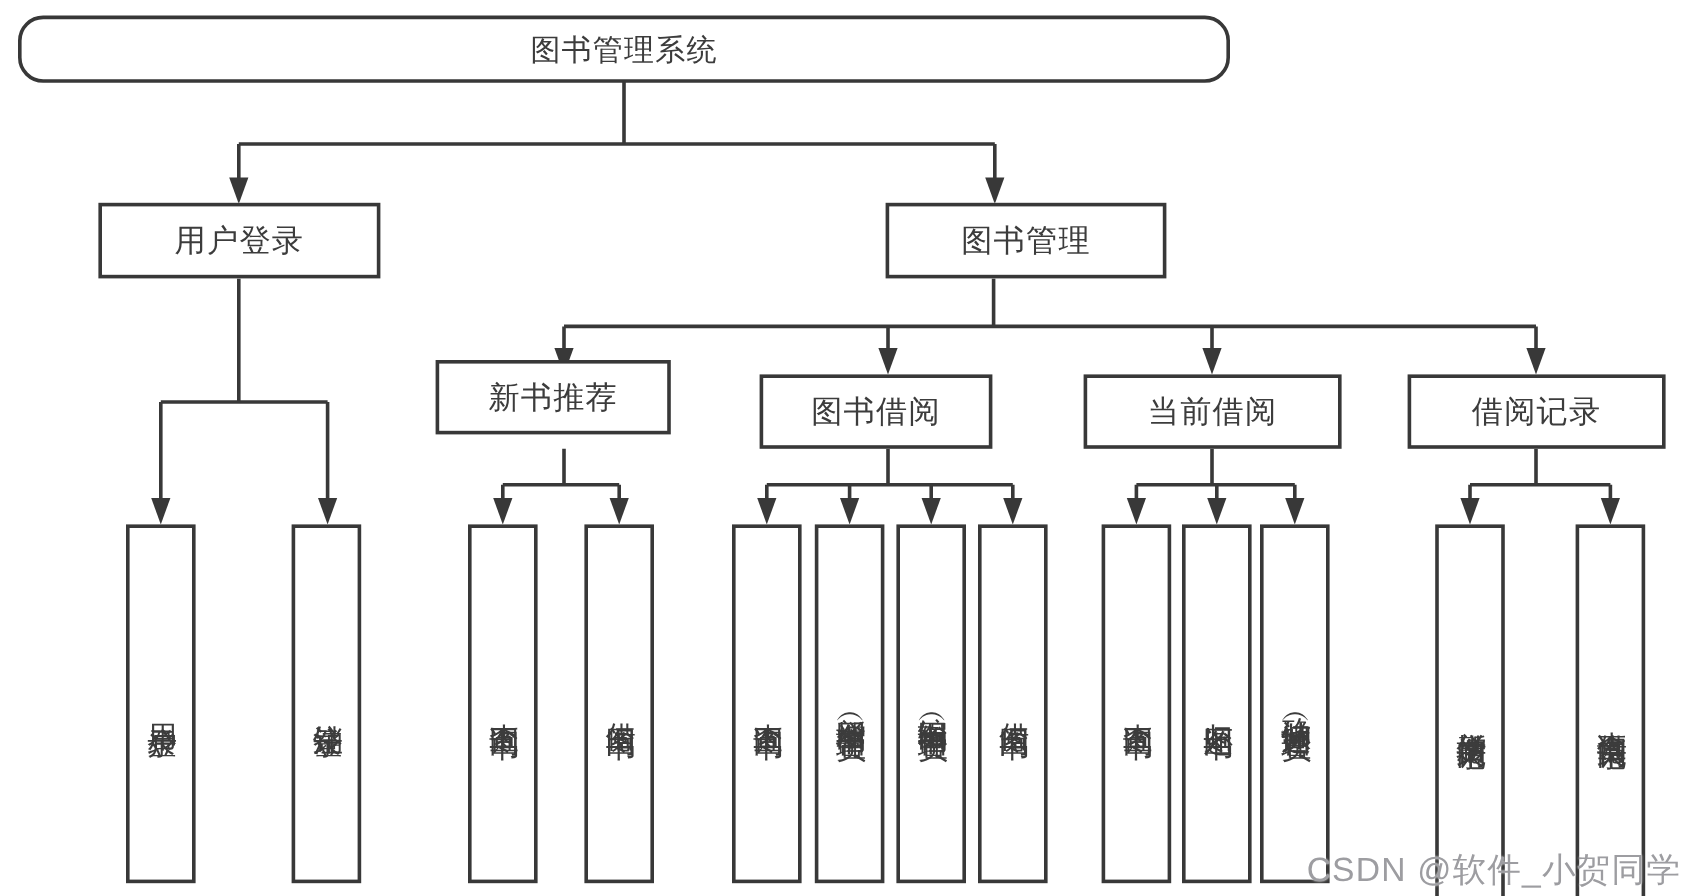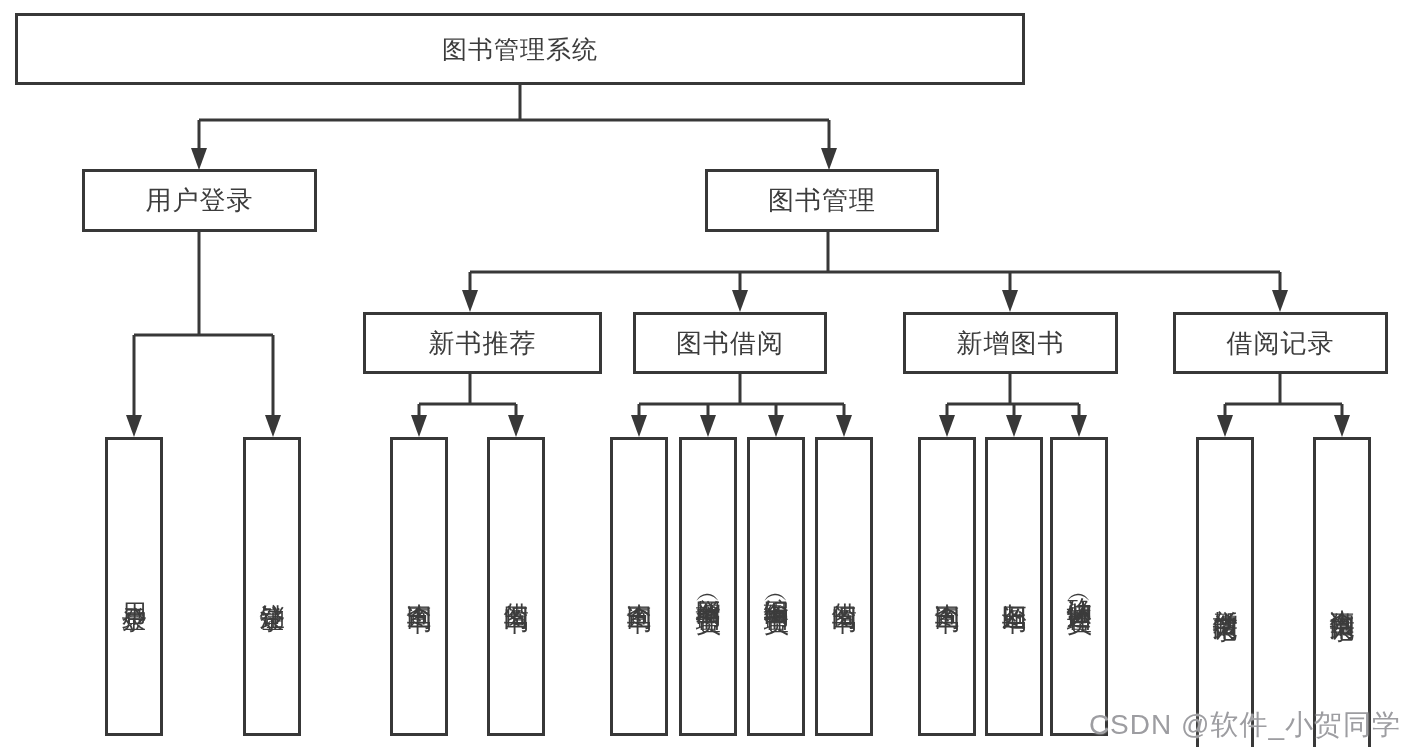--- a/index.html
+++ b/index.html
@@ -98,39 +98,39 @@
       <polygon points="768,415 784,415 776,437"></polygon>
       <polygon points="836,415 852,415 844,437"></polygon>
       <polygon points="939,415 955,415 947,437"></polygon>
       <polygon points="1006,415 1022,415 1014,437"></polygon>
       <polygon points="1071,415 1087,415 1079,437"></polygon>
       <polygon points="1217,415 1233,415 1225,437"></polygon>
       <polygon points="1334,415 1350,415 1342,437"></polygon>
     </g>
   </svg>
 
-  <div class="node root" style="left:15px;top:13px;width:1010px;height:72px;">
+  <div class="node root" style="left:15px;top:13px;width:1010px;height:56px;border-radius:21px;">
     <span>图书管理系统</span>
   </div>
 
   <div class="node" style="left:82px;top:169px;width:235px;height:63px;">
     <span>用户登录</span>
   </div>
-  <div class="node" style="left:705px;top:169px;width:234px;height:63px;font-family:Liberation Serif, serif;">
+  <div class="node" style="left:738px;top:169px;width:234px;height:63px;font-family:Liberation Serif, serif;">
     <span>图书管理</span>
   </div>
 
-  <div class="node" style="left:363px;top:312px;width:239px;height:62px;">
+  <div class="node" style="left:363px;top:300px;width:196px;height:62px;">
     <span>新书推荐</span>
   </div>
   <div class="node" style="left:633px;top:312px;width:194px;height:62px;">
     <span>图书借阅</span>
   </div>
   <div class="node" style="left:903px;top:312px;width:215px;height:62px;">
-    <span>新增图书</span>
+    <span>当前借阅</span>
   </div>
   <div class="node" style="left:1173px;top:312px;width:215px;height:62px;font-family:Liberation Mono, monospace;">
     <span>借阅记录</span>
   </div>
 
   <div class="leaf" style="left:105px;">
     <span>用户登录</span>
   </div>
   <div class="leaf" style="left:243px;">
     <span>注销登录</span>

